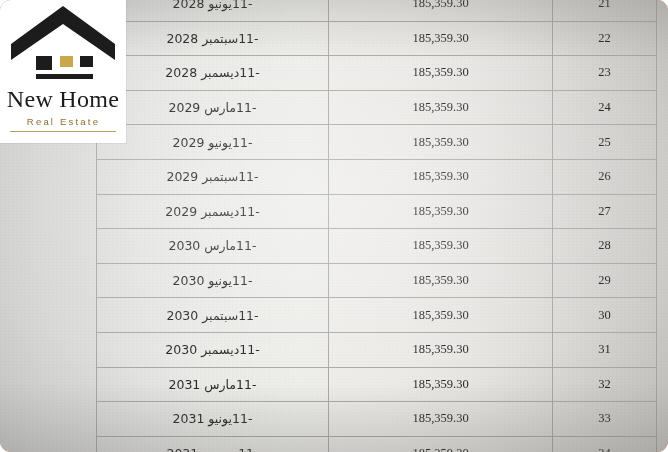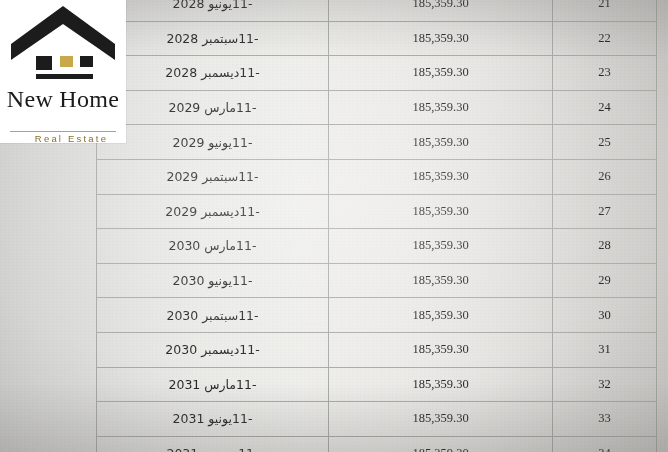--- a/index.html
+++ b/index.html
@@ -7,20 +7,21 @@
     padding: 0;
     background: #ffffff;
   }
   #page {
     position: relative;
     width: 668px;
     height: 452px;
     overflow: hidden;
     background: #f97316;
     font-family: "Liberation Serif", "DejaVu Serif", serif;
+    border-radius: 11px;
   }
 
   
   .paper {
     position: absolute;
     left: 0; top: 0;
     width: 668px; height: 452px;
     background:
       linear-gradient(90deg,
         #cfcfcd 0px, #d6d6d4 40px, #dcdcda 90px,
@@ -125,28 +126,27 @@
     left: 0; top: 86px;
     width: 126px;
     text-align: center;
     font-family: "Liberation Serif", serif;
     font-size: 24px;
     color: #1b1b1b;
     letter-spacing: 0.3px;
   }
   .logo .sub {
     position: absolute;
-    left: 0; top: 133px;
+    left: 0; top: 116px;
     width: 127px;
     text-align: center;
     font-family: "Liberation Sans", sans-serif;
     font-size: 9.5px;
     letter-spacing: 2.2px;
     color: #8a6f2e;
-    padding-left: 8px;
   }
   .logo .rule {
     position: absolute;
     left: 10px; top: 131px;
     width: 106px; height: 1px;
     background: #b9a167;
   }
 </style>
 </head>
 <body>

